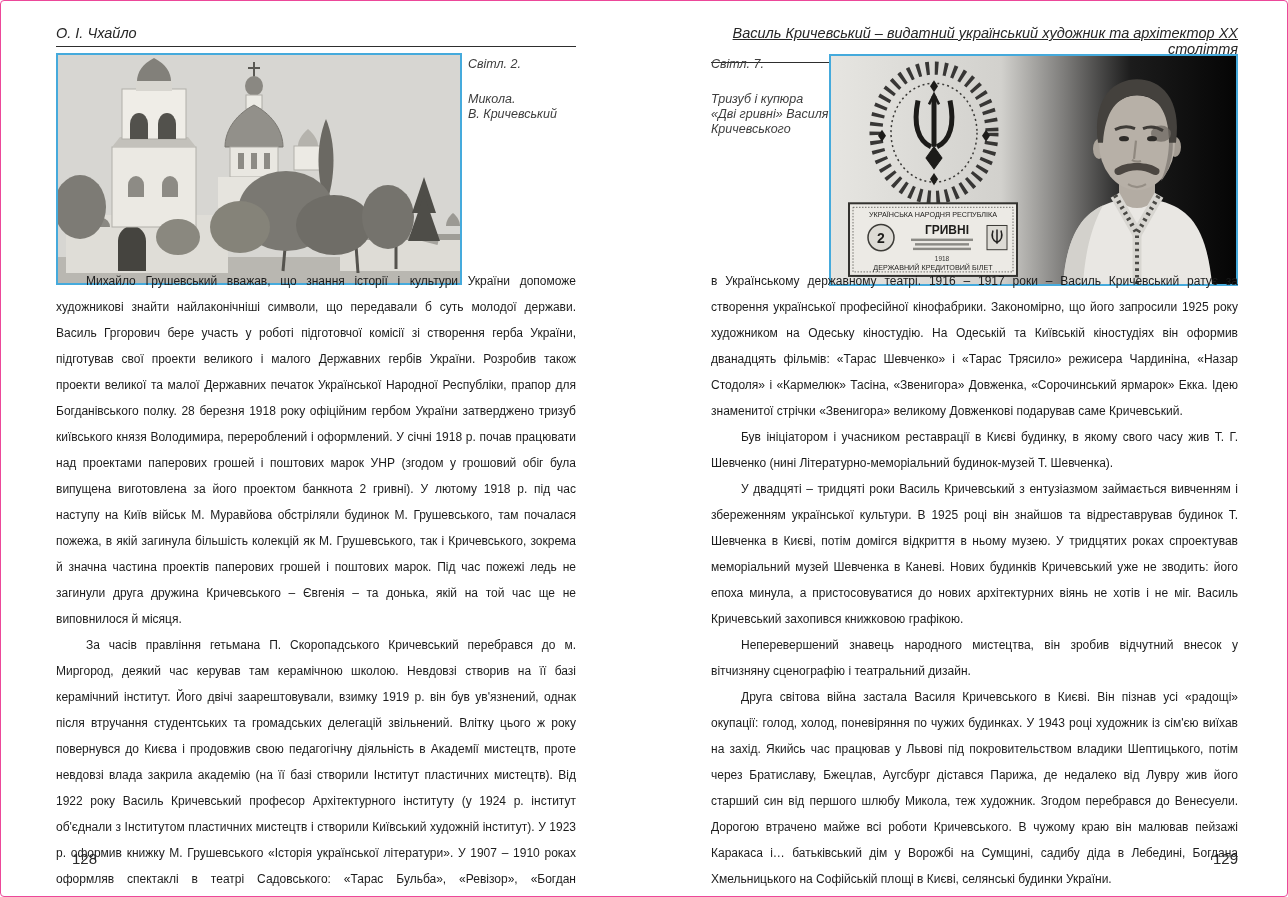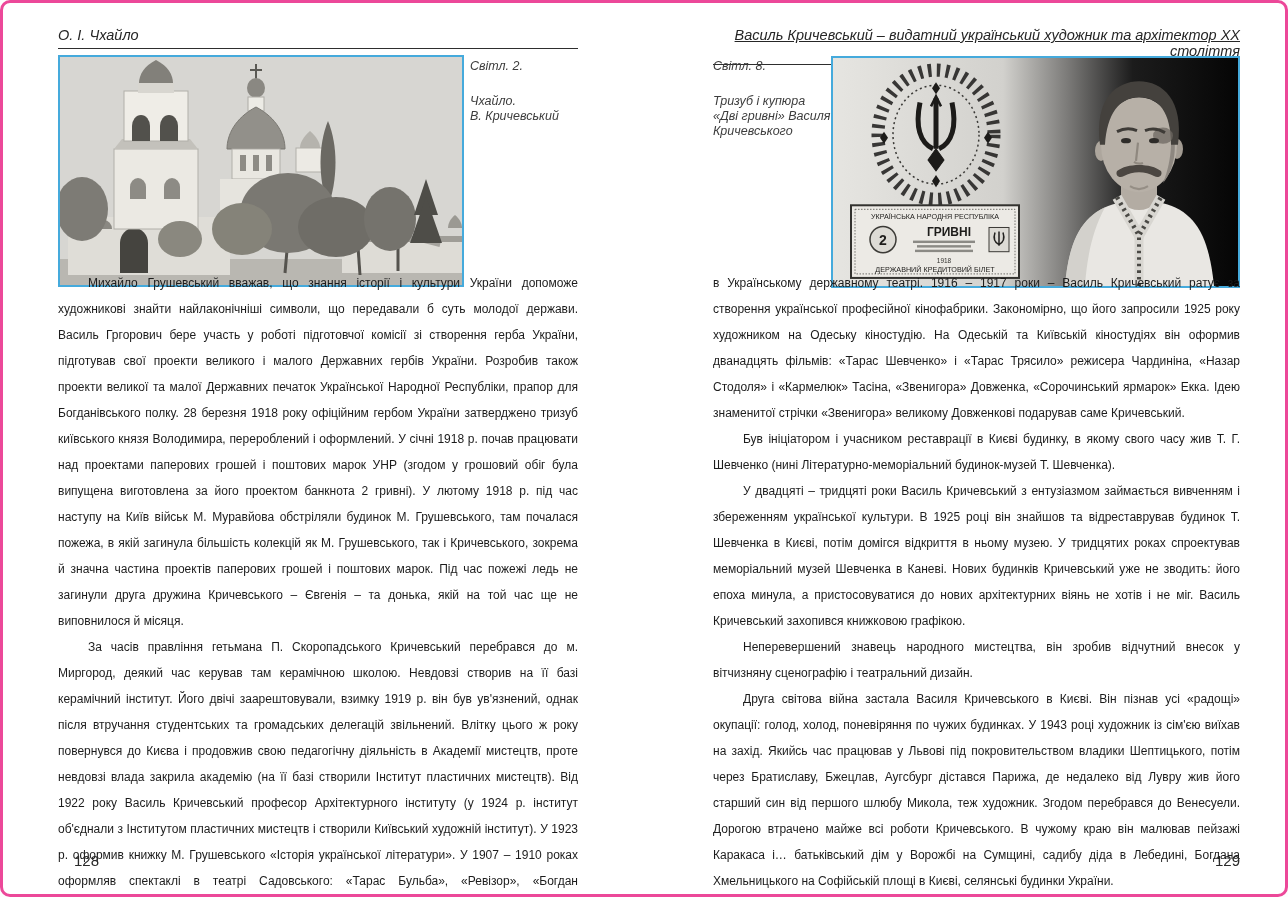--- a/index.html
+++ b/index.html
@@ -1,17 +1,17 @@
 <!DOCTYPE html>
 <html lang="uk"><head>
 <meta charset="utf-8">
 <style>
   html,body{margin:0;padding:0;width:1288px;height:897px;background:#fdfdfd;overflow:hidden;}
   body{font-family:"Liberation Sans", sans-serif;color:#1e1e1e;position:relative;}
-  .spread{position:absolute;inset:0;background:#ffffff;border:3px solid #ec4899;border-radius:10px;box-sizing:border-box;}
+  .spread{position:absolute;inset:0;background:#ffffff;border:1px solid #ec4899;border-radius:4px;box-sizing:border-box;}
   .page{position:absolute;top:0;height:897px;}
   .page-left{left:55px;width:520px;}
   .page-right{left:710px;width:527px;}
   .running-header{position:absolute;top:24px;left:0;width:100%;font-style:italic;font-size:14.5px;color:#262626;padding-bottom:5px;border-bottom:1.6px solid #2e2e2e;box-sizing:border-box;}
   .running-header.right{text-align:right;font-weight:bold;text-decoration:underline;}
   .fig-image{position:absolute;border:2px solid #45aadc;box-sizing:border-box;background:#d7d6d2;}
   .fig-image svg{display:block;width:100%;height:100%;}
   .fig-caption{position:absolute;font-style:italic;font-size:12.5px;line-height:15px;color:#3d3d3d;}
   .fig-caption .cap-label{margin-bottom:20px;}
   .body-text{position:absolute;top:267px;left:0;width:100%;font-size:12px;line-height:26px;text-align:justify;color:#1c1c1c;}
@@ -85,38 +85,38 @@
           <ellipse cx="330" cy="162" rx="26" ry="32" fill="#75736d"></ellipse>
           <path d="M366,122 L354,158 H378 Z" fill="#4e4d48"></path>
           <path d="M366,140 L350,186 H382 Z" fill="#4e4d48"></path>
           <path d="M395,158 C390,162 388,167 388,171 L402,171 C402,167 400,162 395,158 Z" fill="#9b9993"></path>
         </g>
       </svg>
     </div>
 
     <div class="fig-caption" style="left:412px;top:56px;width:106px;">
       <div class="cap-label">Світл. 2.</div>
-      <div>Чхайло.</div>
+      <div>Микола.</div>
       <div>В. Кричевський</div>
     </div>
 
     <div class="body-text">
       <p>Михайло Грушевський вважав, що знання історії і культури України допоможе художникові знайти найлаконічніші символи, що передавали б суть молодої держави. Василь Гргорович бере участь у роботі підготовчої комісії зі створення герба України, підготував свої проекти великого і малого Державних гербів України. Розробив також проекти великої та малої Державних печаток Української Народної Республіки, прапор для Богданівського полку. 28 березня 1918 року офіційним гербом України затверджено тризуб київського князя Володимира, перероблений і оформлений. У січні 1918 р. почав працювати над проектами паперових грошей і поштових марок УНР (згодом у грошовий обіг була випущена виготовлена за його проектом банкнота 2 гривні). У лютому 1918 р. під час наступу на Київ військ М. Муравйова обстріляли будинок М. Грушевського, там почалася пожежа, в якій загинула більшість колекцій як М. Грушевського, так і Кричевського, зокрема й значна частина проектів паперових грошей і поштових марок. Під час пожежі ледь не загинули друга дружина Кричевського – Євгенія – та донька, якій на той час ще не виповнилося й місяця.</p>
       <p>За часів правління гетьмана П. Скоропадського Кричевський перебрався до м. Миргород, деякий час керував там керамічною школою. Невдовзі створив на її базі керамічний інститут. Його двічі заарештовували, взимку 1919 р. він був ув'язнений, однак після втручання студентських та громадських делегацій звільнений. Влітку цього ж року повернувся до Києва і продовжив свою педагогічну діяльність в Академії мистецтв, проте невдовзі влада закрила академію (на її базі створили Інститут пластичних мистецтв). Від 1922 року Василь Кричевський професор Архітектурного інституту (у 1924 р. інститут об'єднали з Інститутом пластичних мистецтв і створили Київський художній інститут). У 1923 р. оформив книжку М. Грушевського «Історія української літератури». У 1907 – 1910 роках оформляв спектаклі в театрі Садовського: «Тарас Бульба», «Ревізор», «Богдан Хмельницький» та інші, потім – вистави «Пані Марра» і «Уріель Акоста»</p>
     </div>
 
     <div class="page-number left">128</div>
   </div>
 
   <div class="page page-right">
 
     <div class="running-header right" style="font-weight:normal;">Василь Кричевський – видатний український художник та архітектор ХХ століття</div>
 
     <div class="fig-caption" style="left:0;top:56px;width:118px;">
-      <div class="cap-label">Світл. 8.</div>
+      <div class="cap-label">Світл. 7.</div>
       <div>Тризуб і купюра «Дві гривні» Василя Кричевського</div>
     </div>
 
     <div class="fig-image" style="left:118px;top:53px;width:409px;height:232px;">
       <svg viewBox="0 0 405 226" preserveAspectRatio="none" aria-hidden="true">
         <defs>
           <linearGradient id="pbg" x1="0" y1="0" x2="1" y2="0">
             <stop offset="0" stop-color="#e6e5e1"></stop>
             <stop offset="0.42" stop-color="#d2d1cd"></stop>
             <stop offset="0.58" stop-color="#7b7a78"></stop>

